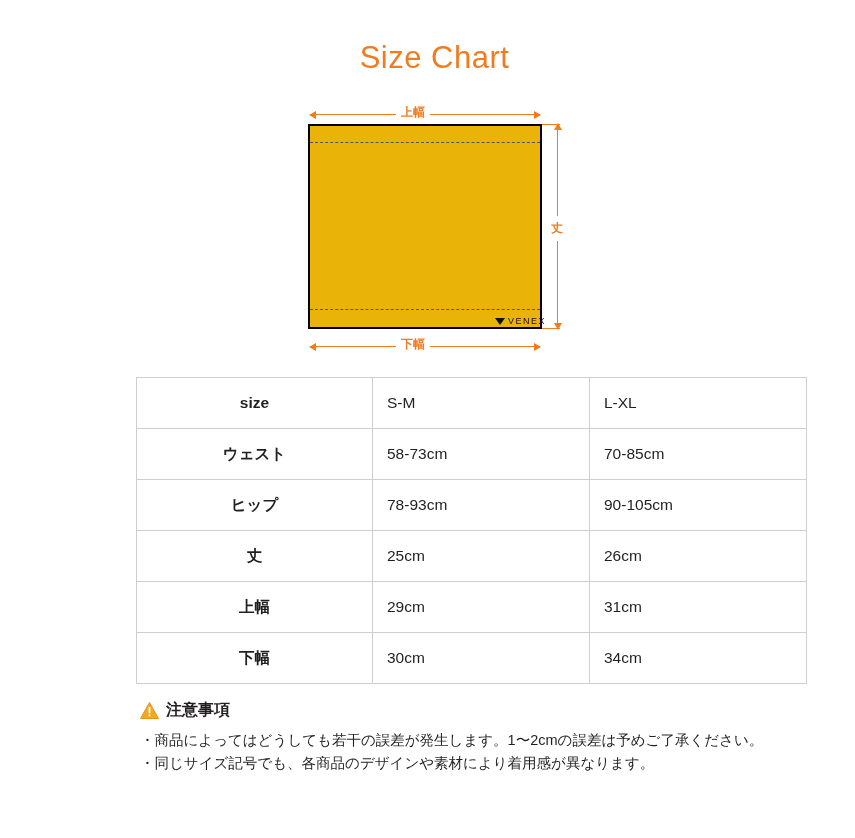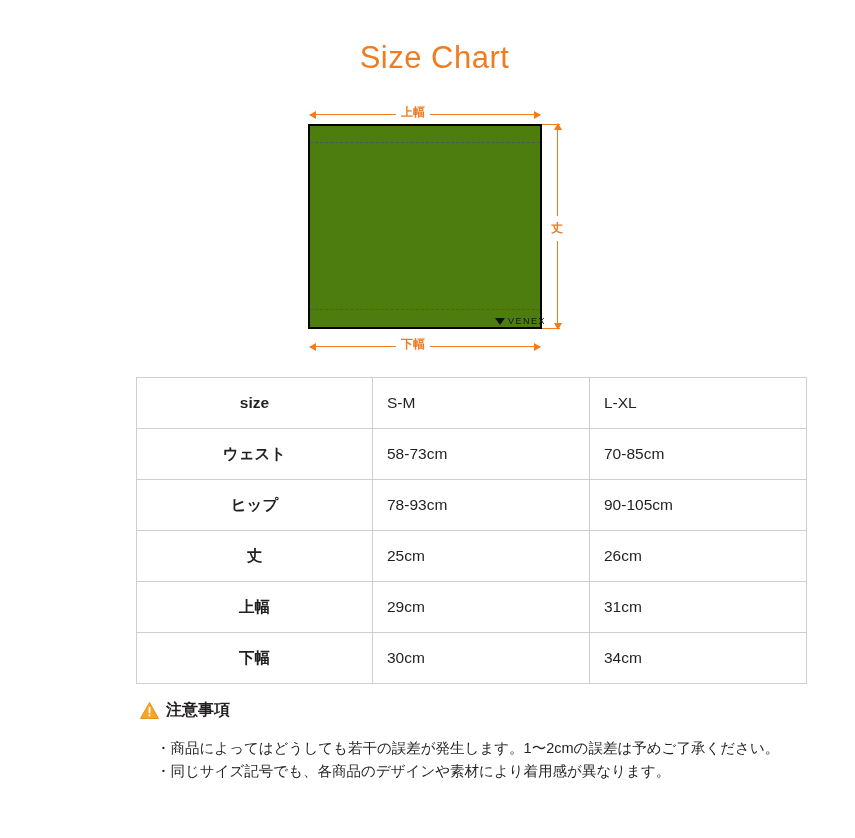--- a/index.html
+++ b/index.html
@@ -41,21 +41,21 @@
     height: 265px;
   }
   .garment {
     position: absolute;
     left: 28px;
     top: 24px;
     width: 234px;
     height: 205px;
     border: 2px solid #000;
     box-sizing: border-box;
-    background: #4d7c0f;
+    background: #eab308;
   }
   .stitch-top {
     position: absolute;
     left: 30px;
     top: 42px;
     width: 230px;
     border-top: 1px dashed #555;
   }
   .stitch-bottom {
     position: absolute;
@@ -202,21 +202,21 @@
     margin-bottom: 8px;
   }
   .warn-icon {
     position: relative;
     width: 19px;
     height: 17px;
   }
   .warn-icon svg { display: block; }
   .notes-list {
     list-style: none;
-    margin: 16px;
+    margin: 0;
     padding: 0;
   }
   .notes-list li {
     font-size: 14.5px;
     line-height: 23px;
     color: #231f20;
     white-space: nowrap;
   }
 </style>
 </head>

